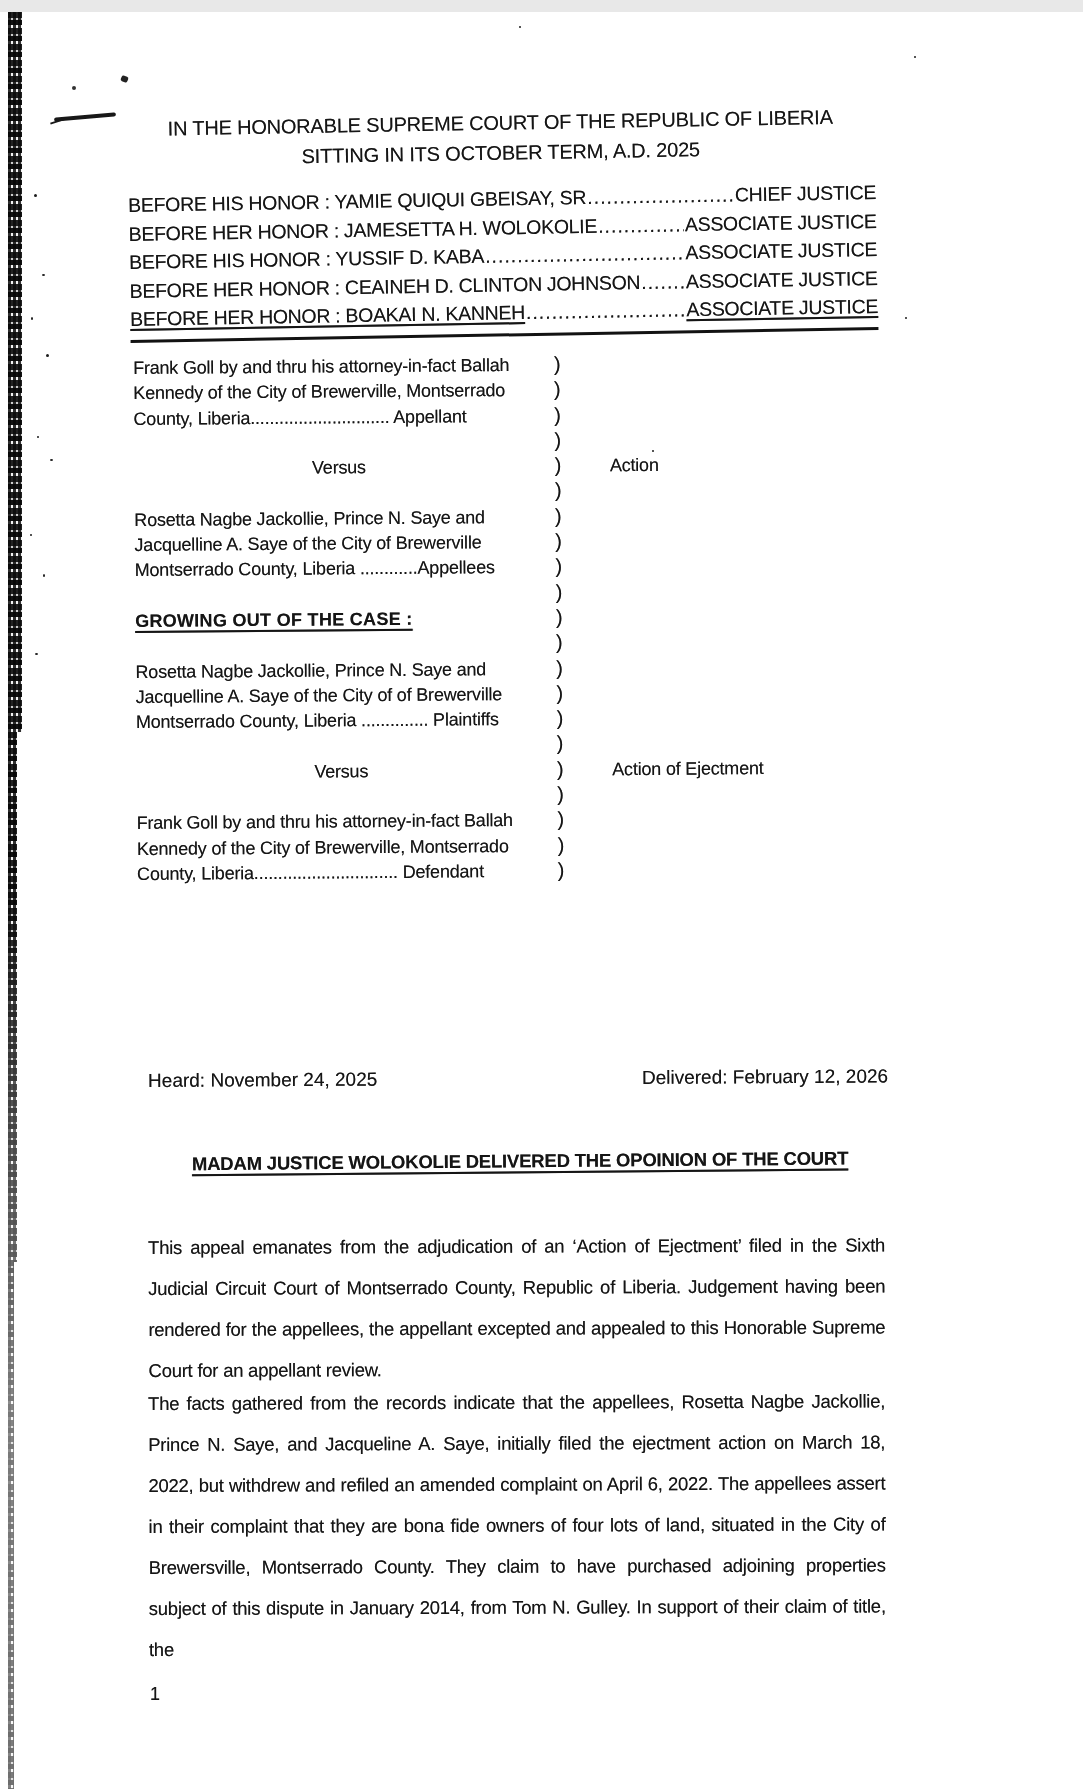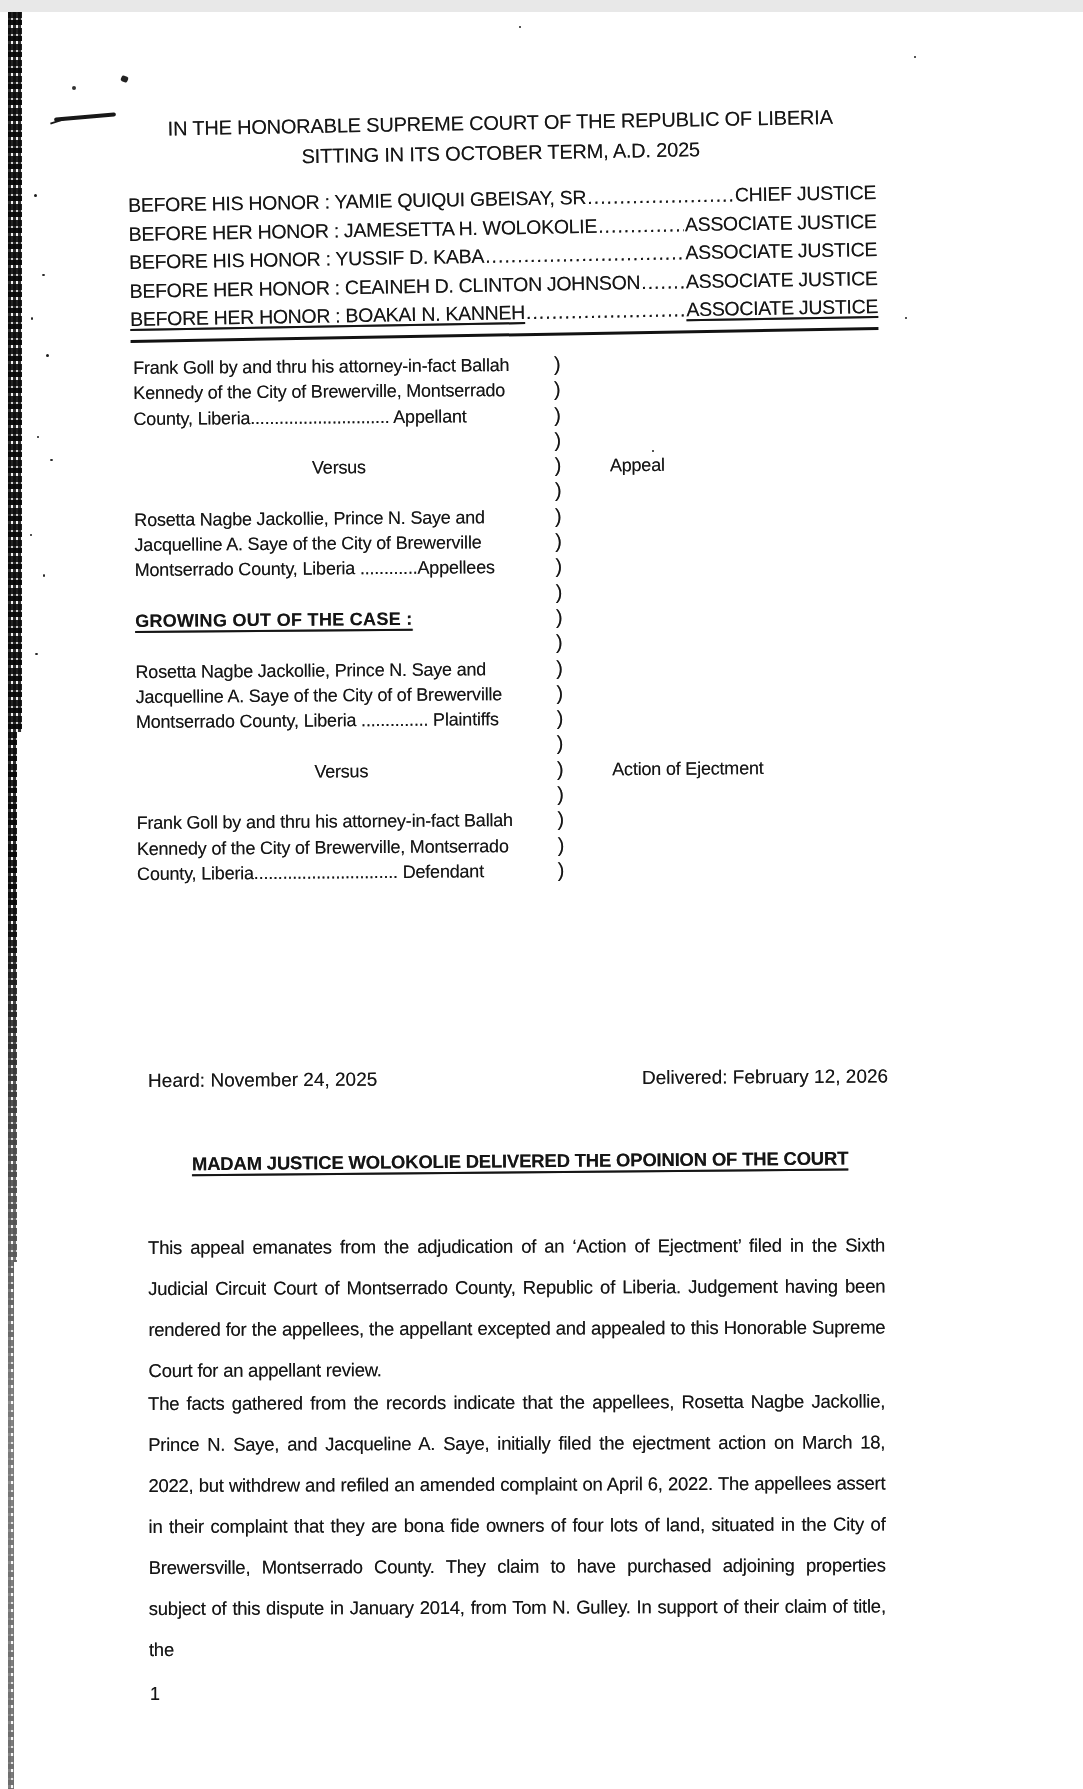--- a/index.html
+++ b/index.html
@@ -155,21 +155,21 @@
         <span class="cap-left">County, Liberia............................. Appellant</span>
         <span class="cap-paren">)</span>
       </div>
       <div class="cap-row">
         <span class="cap-left"></span>
         <span class="cap-paren">)</span>
       </div>
       <div class="cap-row">
         <span class="cap-left center">Versus</span>
         <span class="cap-paren">)</span>
-        <span class="cap-right">Appeal</span>
+        <span class="cap-right">Action</span>
       </div>
       <div class="cap-row">
         <span class="cap-left"></span>
         <span class="cap-paren">)</span>
       </div>
       <div class="cap-row">
         <span class="cap-left">Rosetta Nagbe Jackollie, Prince N. Saye  and</span>
         <span class="cap-paren">)</span>
       </div>
       <div class="cap-row">

